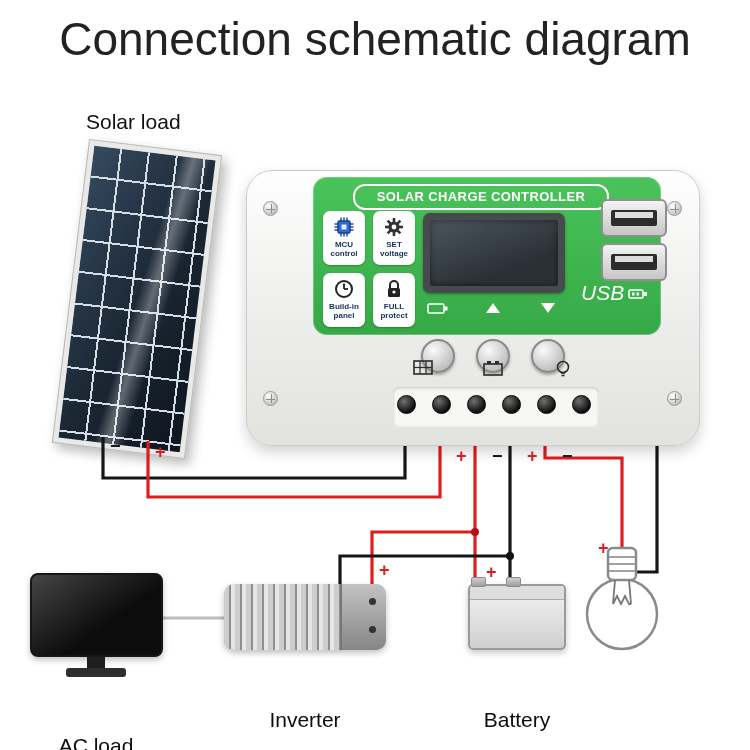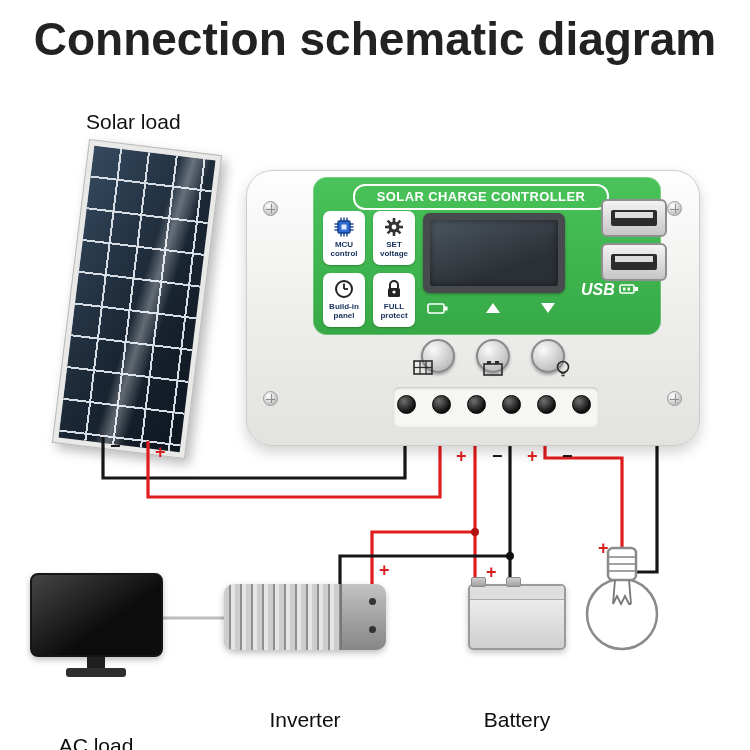--- a/index.html
+++ b/index.html
@@ -1,20 +1,20 @@
 <!DOCTYPE html>
 <html><head>
 <meta charset="utf-8">
 <style>
   html,body{margin:0;padding:0;background:#fff;}
   .stage{position:relative;width:750px;height:750px;background:#fff;overflow:hidden;
          font-family:"Liberation Sans",sans-serif;}
   
   .title{position:absolute;top:12px;left:0;width:100%;margin:0;text-align:center;
-         font-size:46px;font-weight:700;color:#222;}
+         font-size:46px;font-weight:400;color:#222;}
   .solar-label{position:absolute;left:86px;top:110px;font-size:21px;color:#111;font-weight:500;}
   
   .solar-panel{position:absolute;left:70px;top:146px;width:122px;height:294px;
     transform:rotate(7deg);background:#e9e9e7;border:1px solid #b9b9b6;padding:5px;
     box-sizing:content-box;box-shadow:5px 5px 12px rgba(0,0,0,.28);}
   .solar-cells{width:100%;height:100%;
     background-image:
       linear-gradient(100deg, rgba(255,255,255,0) 50%, rgba(255,255,255,.32) 58%, rgba(255,255,255,0) 68%),
       repeating-linear-gradient(to right, transparent 0, transparent 26px, #d7dde5 26px, #d7dde5 28px),
       repeating-linear-gradient(to bottom, transparent 0, transparent 30px, #d7dde5 30px, #d7dde5 32px),
@@ -42,21 +42,21 @@
   .feat .ficon{height:23px;display:flex;align-items:center;justify-content:center;}
   .feat .flabel{font-size:8px;line-height:9px;font-weight:700;color:#17315c;text-align:center;margin-top:2px;}
   .f1{left:10px;top:34px}.f2{left:60px;top:34px}.f3{left:10px;top:96px}.f4{left:60px;top:96px}
   .lcd{position:absolute;left:110px;top:36px;width:142px;height:80px;background:#474b4e;
     border-radius:7px;padding:7px;box-sizing:border-box;box-shadow:0 1px 3px rgba(0,0,0,.35);}
   .lcd-screen{width:100%;height:100%;border-radius:3px;
     background:linear-gradient(160deg,#4d565e,#2a3036 70%);box-shadow:inset 0 0 6px rgba(0,0,0,.5);}
   .mini{position:absolute;top:122px;width:24px;height:18px;display:flex;align-items:center;justify-content:center;}
   .m1{left:113px}.m2{left:168px}.m3{left:223px}
   .usb-label{position:absolute;left:268px;top:104px;display:flex;align-items:center;gap:4px;
-    color:#fff;font-weight:700;font-style:italic;font-size:16px;}
+    color:#fff;font-weight:400;font-style:italic;font-size:21px;}
   .usb-port{position:absolute;left:354px;width:66px;height:38px;box-sizing:border-box;
     background:linear-gradient(180deg,#f3f3f3,#c6c6c6);border:2px solid #8f8f8f;border-radius:6px;
     display:flex;align-items:center;justify-content:center;}
   .p1{top:28px}.p2{top:72px}
   .usb-slot{width:46px;height:16px;background:#2c2c2c;border-radius:2px;position:relative;}
   .usb-slot::after{content:"";position:absolute;left:4px;right:4px;top:2px;height:6px;background:#ddd;}
   .btn{position:absolute;top:168px;width:34px;height:34px;border-radius:50%;box-sizing:border-box;
     background:radial-gradient(circle at 35% 30%, #fafafa, #c2c2c2 70%, #a8a8a8);
     border:2px solid #8a8a8a;box-shadow:0 2px 3px rgba(0,0,0,.3);}
   .b1{left:174px}.b2{left:229px}.b3{left:284px}

